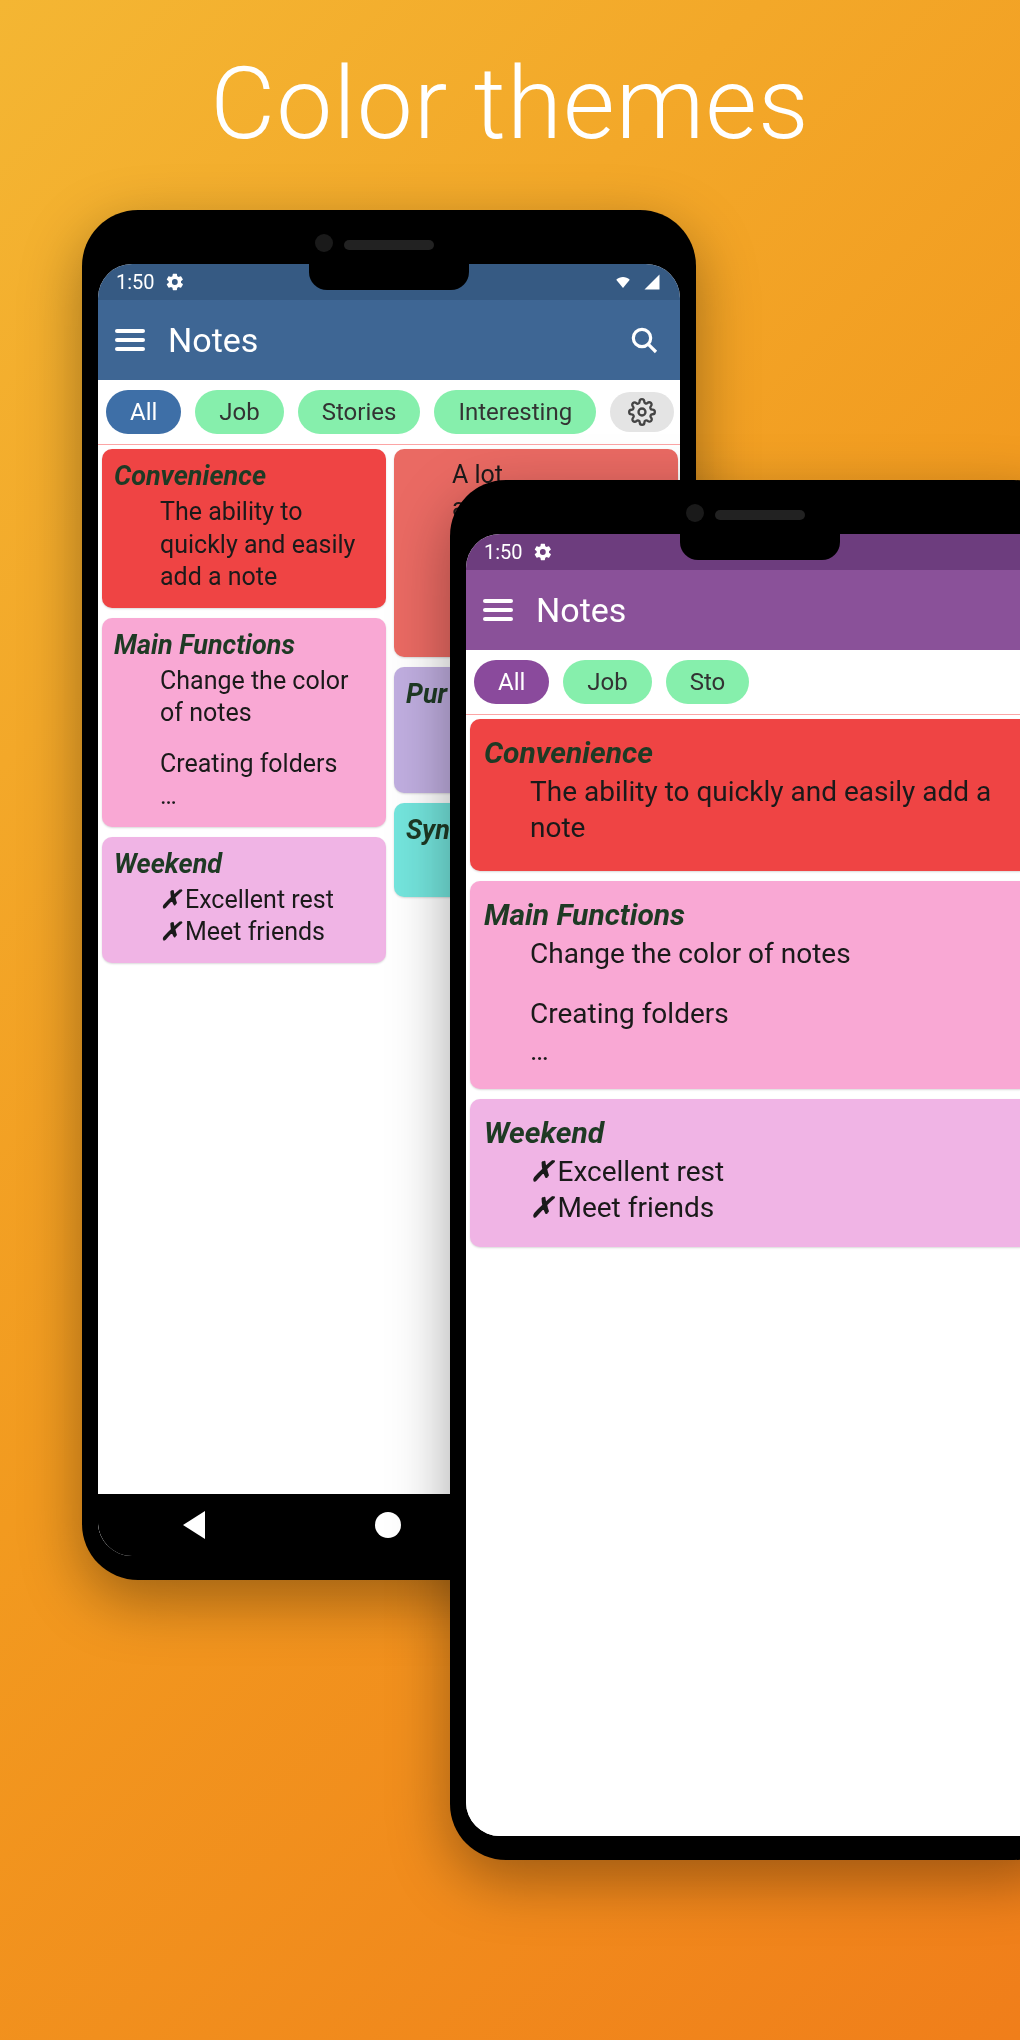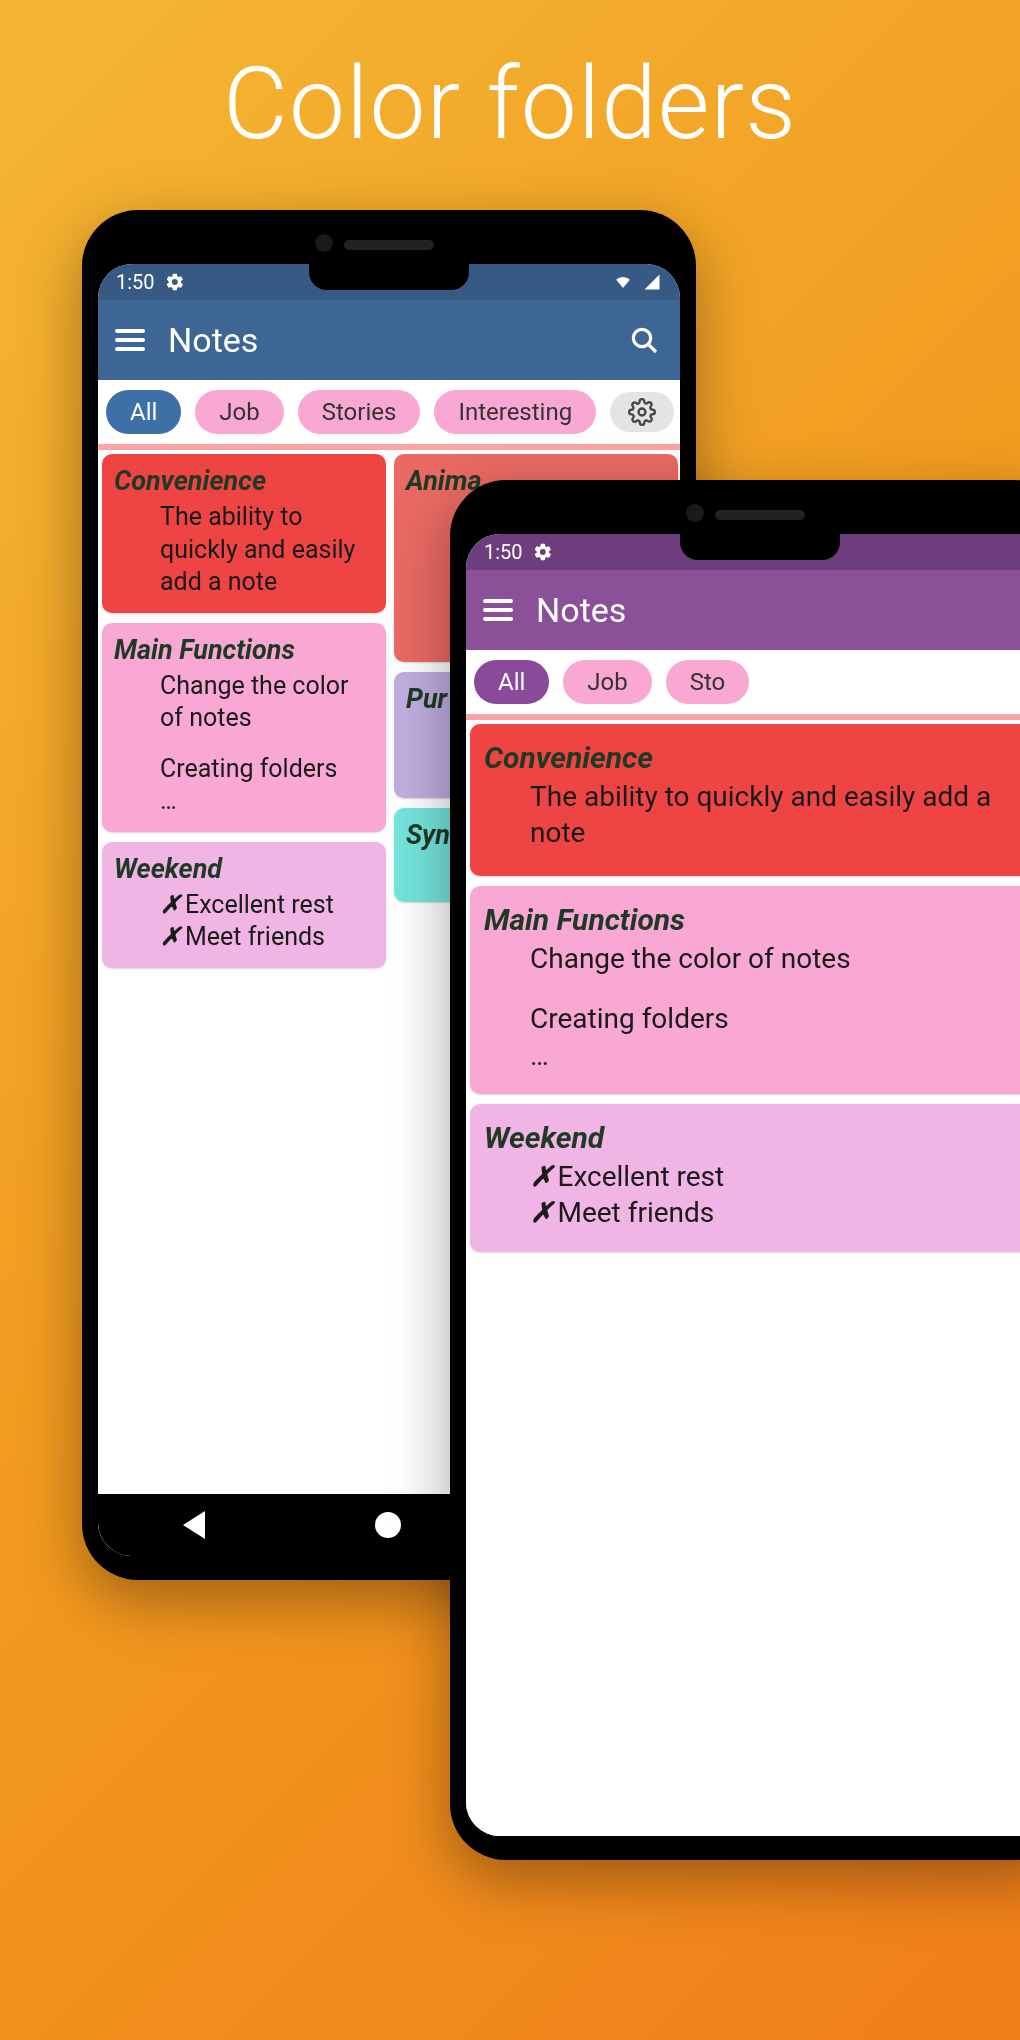--- a/index.html
+++ b/index.html
@@ -73,24 +73,24 @@
   .appbar .search { margin-left:auto; margin-right:8px; }
 
   .theme-blue .statusbar, .theme-blue .appbar { background:#3e6694; }
   .theme-blue .statusbar { background:#365a83; }
   .theme-purple .statusbar, .theme-purple .appbar { background:#8a5199; }
   .theme-purple .statusbar { background:#6d3d7e; }
 
   
   .chips {
     background:#fff; padding:10px 8px; display:flex; gap:14px; align-items:center;
-    border-bottom:6px solid #fca5a5;
+    border-bottom:1px solid #fca5a5;
   }
   .chip {
-    background:#f9a8d4; color:#333; font-size:24px; padding:8px 24px; border-radius:28px;
+    background:#86efac; color:#333; font-size:24px; padding:8px 24px; border-radius:28px;
     white-space:nowrap;
   }
   .chip.active { color:#fff; }
   .theme-blue .chip.active { background:#3e6fa7; }
   .theme-purple .chip.active { background:#8a4a9c; }
   .chip.gear { padding:6px 18px; background:#e4e4e4; }
 
   
   .notes-area { background:#fff; padding:6px; position:relative; }
   .col { position:absolute; }
@@ -129,21 +129,21 @@
   }
   .burger { position:relative; }
   .burger::before { position:absolute; top:-9px; }
   .burger::after  { position:absolute; top: 9px; }
 
   svg { display:block; }
 </style>
 </head>
 <body>
 
-<div class="promo-title">Color folders</div>
+<div class="promo-title">Color themes</div>
 
 <div id="phone1" class="phone">
   <div class="speaker"></div>
     <div class="cam"></div>
   <div class="screen theme-blue">
     <div class="notch"></div>
 
     <div class="statusbar">
       <div class="left">
         <span>1:50</span>
@@ -210,21 +210,20 @@
         </div>
         <div class="note c-pink">
           <div class="nt-title">Weekend</div>
           <div class="nt-body"><span class="checkmark">✗</span><span>Excellent rest</span></div>
           <div class="nt-body"><span class="checkmark">✗</span><span>Meet friends</span></div>
         </div>
       </div>
 
       <div class="col" style="left:296px; top:4px; width:284px;">
         <div class="note c-red" style="height:208px;">
-          <div class="nt-title">Anima</div>
           <div class="nt-body">A lot</div>
           <div class="nt-body">anim</div>
           <div class="nt-body">a sp</div>
           <div class="nt-body">app</div>
         </div>
         <div class="note c-lav">
           <div class="nt-title">Pur</div>
           <div class="nt-body"><span class="checkmark">✗</span><span>Br</span></div>
           <div class="nt-body"><span class="checkmark">✗</span><span>M</span></div>
         </div>

